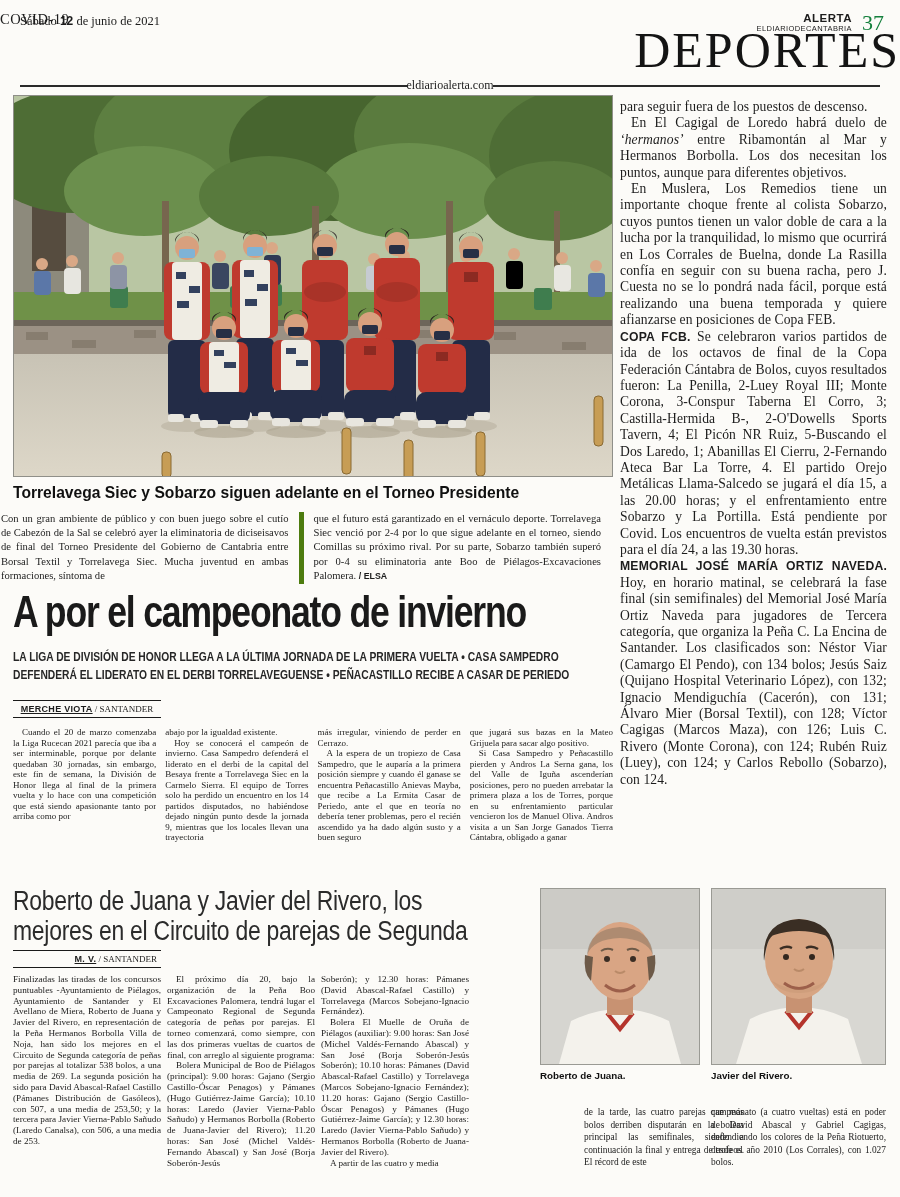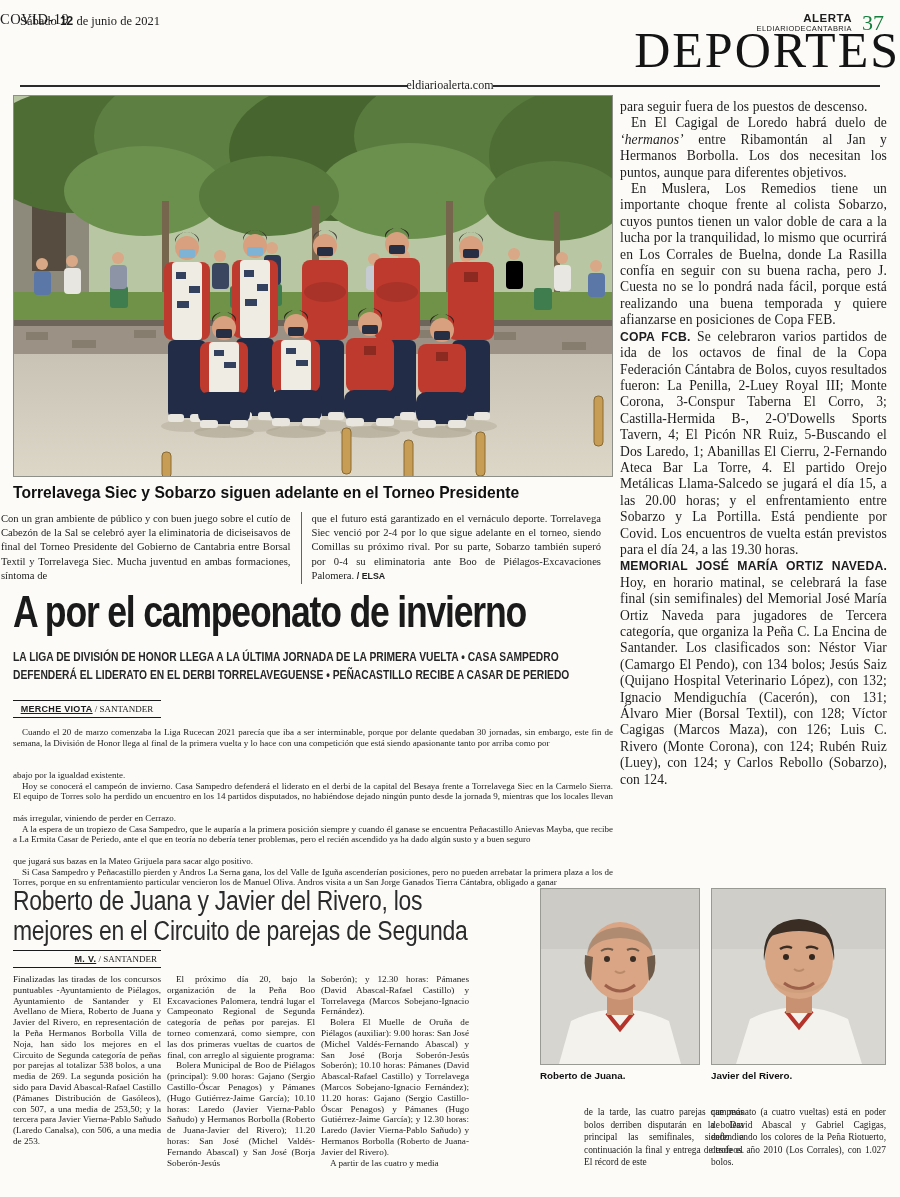--- a/index.html
+++ b/index.html
@@ -28,38 +28,38 @@
 
   
   .photo-main { position:absolute; left:13px; top:95px; width:600px; height:382px;
     border:1px solid #8f8f89; background:#aebfa0; }
   .caption-title { position:absolute; left:13px; top:483px; width:600px;
     font-weight:bold; font-size:17px; color:#101010; white-space:nowrap;
     transform:scaleX(.92); transform-origin:0 50%; }
 
   .intro { position:absolute; left:1px; top:512px; width:600px; height:72px; display:flex; }
   .intro .col { flex:1; font-size:10.6px; line-height:14.2px; text-align:justify; overflow:hidden; }
-  .intro .col + .col { border-left:1px solid #4d7c0f; margin-left:10px; padding-left:10px; }
+  .intro .col + .col { border-left:5px solid #4d7c0f; margin-left:10px; padding-left:10px; }
   .credit { font-family:"Liberation Sans",sans-serif; font-weight:bold; font-size:8.8px; }
 
   
   .main-headline { position:absolute; left:13px; top:586px; white-space:nowrap;
     font-family:"Liberation Sans",sans-serif; font-weight:800; font-size:45px; letter-spacing:-1.5px;
     color:#1a1a1a; transform:scaleX(.79); transform-origin:0 0; }
   .main-subhead { position:absolute; left:13px; top:648px; width:758px;
     font-family:"Liberation Sans",sans-serif; font-weight:bold; font-size:13px; line-height:17.5px;
     color:#262626; transform:scaleX(.79); transform-origin:0 0; }
 
   .byline { border-top:1.4px solid #1a1a1a; border-bottom:.8px solid #1a1a1a;
     padding:3px 2px; font-size:9px; }
   .byline .who { font-family:"Liberation Sans",sans-serif; font-weight:bold; letter-spacing:.3px;text-decoration:underline; }
   .byline-main { position:absolute; left:13px; top:700px; width:148px; text-align:center; }
 
   .main-cols { position:absolute; left:13px; top:727px; width:600px; height:163px;
-    display:flex; gap:9px;flex-direction:column; }
+    display:flex; gap:9px; }
   .main-cols .col { flex:1; font-size:9px; line-height:10.5px; text-align:justify; overflow:hidden; }
   .news p.ind { text-indent:9px; }
 
   
   .rail { position:absolute; left:620px; top:99px; width:267px; height:788px;
     font-size:13.6px; line-height:16.4px; text-align:justify; overflow:hidden; letter-spacing:.1px; }
   .rail p.ind { text-indent:11px; }
   .rail .sect { }
   .rail .lead-in { font-family:"Liberation Sans",sans-serif; font-weight:bold; font-size:12.2px; letter-spacing:.2px; }
 
@@ -330,21 +330,21 @@
       <p class="ind">A la espera de un tropiezo de Casa Sampedro, que le auparía a la primera posición siempre y cuando él ganase se encuentra Peñacastillo Anievas Mayba, que recibe a La Ermita Casar de Periedo, ante el que en teoría no debería tener problemas, pero el recién ascendido ya ha dado algún susto y a buen seguro</p>
     </div>
     <div class="col">
       <p>que jugará sus bazas en la Mateo Grijuela para sacar algo positivo.</p>
       <p class="ind">Si Casa Sampedro y Peñacastillo pierden y Andros La Serna gana, los del Valle de Iguña ascenderían posiciones, pero no pueden arrebatar la primera plaza a los de Torres, porque en su enfrentamiento particular vencieron los de Manuel Oliva. Andros visita a un San Jorge Ganados Tierra Cántabra, obligado a ganar</p>
     </div>
   </div>
 
   <div class="rail">
     <p>para seguir fuera de los puestos de descenso.</p>
-    <p class="ind"><span>En El Cagigal de Loredo habrá duelo de </span><i>‘hermanos’</i><span> entre Ribamontán al Jan y Hermanos Borbolla. Los dos necesitan los puntos, aunque para diferentes objetivos.</span></p>
+    <p class="ind"><span>En El Cagigal de Loredo habrá duelo de </span><i>‘hermanos’</i><span> entre Ribamontán al Mar y Hermanos Borbolla. Los dos necesitan los puntos, aunque para diferentes objetivos.</span></p>
     <p class="ind">En Muslera, Los Remedios tiene un importante choque frente al colista Sobarzo, cuyos puntos tienen un valor doble de cara a la lucha por la tranquilidad, lo mismo que ocurrirá en Los Corrales de Buelna, donde La Rasilla confía en seguir con su buena racha, pero J. Cuesta no se lo pondrá nada fácil, porque está realizando una buena temporada y quiere afianzarse en posiciones de Copa FEB.</p>
     <p class="sect"><span class="lead-in">COPA FCB.</span><span> Se celebraron varios partidos de ida de los octavos de final de la Copa Federación Cántabra de Bolos, cuyos resultados fueron: La Penilla, 2-Luey Royal III; Monte Corona, 3-Conspur Taberna El Corro, 3; Castilla-Hermida B-, 2-O'Dowells Sports Tavern, 4; El Picón NR Ruiz, 5-Buscando el Dos Laredo, 1; Abanillas El Cierru, 2-Fernando Ateca Bar La Torre, 4. El partido Orejo Metálicas Llama-Salcedo se jugará el día 15, a las 20.00 horas; y el enfrentamiento entre Sobarzo y La Portilla. Está pendiente por Covid. Los encuentros de vuelta están previstos para el día 24, a las 19.30 horas.</span></p>
     <p class="sect"><span class="lead-in">MEMORIAL JOSÉ MARÍA ORTIZ NAVEDA.</span><span> Hoy, en horario matinal, se celebrará la fase final (sin semifinales) del Memorial José María Ortiz Naveda para jugadores de Tercera categoría, que organiza la Peña C. La Encina de Santander. Los clasificados son: Néstor Viar (Camargo El Pendo), con 134 bolos; Jesús Saiz (Quijano Hospital Veterinario López), con 132; Ignacio Mendiguchía (Cacerón), con 131; Álvaro Mier (Borsal Textil), con 128; Víctor Cagigas (Marcos Maza), con 126; Luis C. Rivero (Monte Corona), con 124; Rubén Ruiz (Luey), con 124; y Carlos Rebollo (Sobarzo), con 124.</span></p>
   </div>
 
   <div class="s2-headline">Roberto de Juana y Javier del Rivero, los mejores en el Circuito de parejas de Segunda</div>
   <div class="byline byline-s2">
     <span class="who">M. V.</span><span> / SANTANDER</span>
   </div>
 

